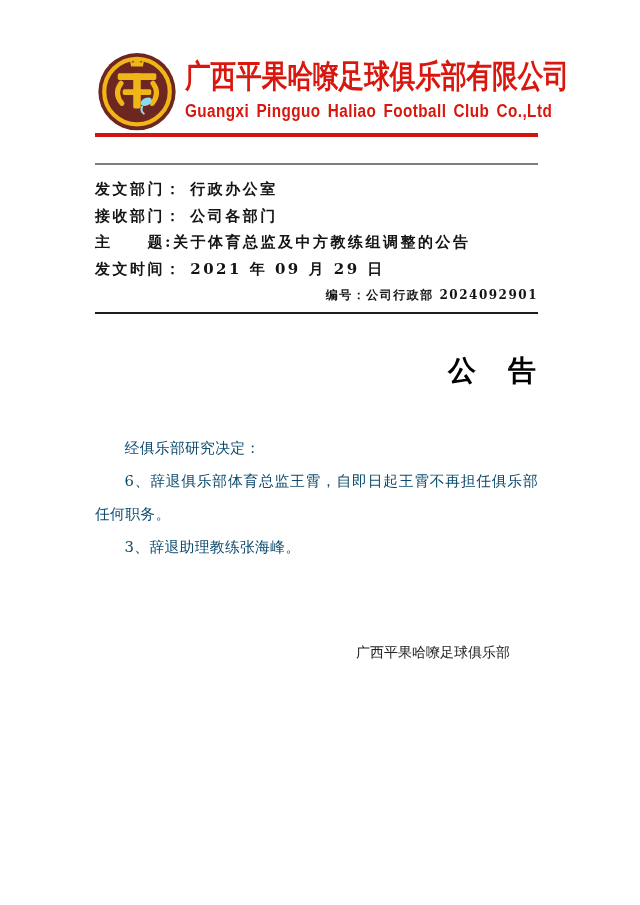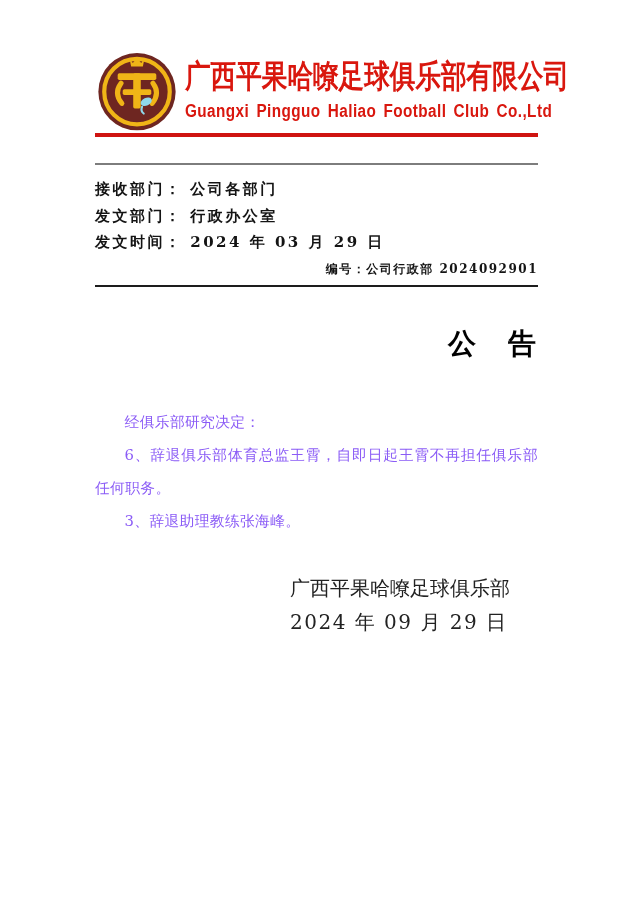--- a/index.html
+++ b/index.html
@@ -36,29 +36,29 @@
   .meta{margin-top:11px;font-weight:bold;font-size:15px;color:#141414;}
   .meta-line{white-space:pre;line-height:26.5px;letter-spacing:2.5px;}
   .doc-number{text-align:right;line-height:26.5px;letter-spacing:1.5px;font-weight:bold;font-size:12px;color:#141414;}
   
   .notice-title{
     margin:40px 0 0 0;text-align:right;color:#000;
     font-family:"DejaVu Sans","Liberation Sans",sans-serif;
     font-weight:bold;font-size:28px;line-height:1.2;letter-spacing:2px;
   }
   .body{
-    margin-top:44px;font-size:14.8px;color:#8b5cf6;line-height:33px;
+    margin-top:44px;font-size:14.8px;color:#0c4a6e;line-height:33px;
     text-align:justify;letter-spacing:0.3px;
   }
   .body p{margin:0;text-indent:2em;}
   .body p.closing{margin-top:33px;}
   
   .signature{
-    margin-top:42px;margin-left:auto;margin-right:28px;width:fit-content;
-    text-align:left;font-size:20px;color:#222;line-height:18px;
+    margin-top:80px;margin-left:auto;margin-right:28px;width:fit-content;
+    text-align:right;font-size:14px;color:#222;line-height:18px;
   }
   .sig-date{margin-top:16px;letter-spacing:1.5px;}
 </style>
 </head>
 <body>
 
 <div class="page">
 
   <header class="letterhead">
     <div class="logo">
@@ -83,34 +83,34 @@
     <div class="titles">
       <div class="title-zh">广西平果哈嘹足球俱乐部有限公司</div>
       <div class="title-en">Guangxi Pingguo Haliao Football Club Co.,Ltd</div>
     </div>
   </header>
 
   <div class="rule-red"></div>
   <div class="rule-gray"></div>
 
   <section class="meta">
+    <div class="meta-line">发文部门： 行政办公室</div>
     <div class="meta-line">接收部门： 公司各部门</div>
-    <div class="meta-line">发文部门： 行政办公室</div>
-    <div class="meta-line">发文时间： 2024 年 03 月 29 日</div>
+    <div class="meta-line">主　　题:关于体育总监及中方教练组调整的公告</div>
+    <div class="meta-line">发文时间： 2021 年 09 月 29 日</div>
     <div class="doc-number">编号：公司行政部 2024092901</div>
   </section>
 
   <div class="rule-black"></div>
 
   <h1 class="notice-title">公　告</h1>
 
   <section class="body">
     <p class="opening">经俱乐部研究决定：</p>
     <p>6、辞退俱乐部体育总监王霄，自即日起王霄不再担任俱乐部任何职务。</p>
     <p>3、辞退助理教练张海峰。</p>
   </section>
 
   <footer class="signature">
     <div class="sig-org">广西平果哈嘹足球俱乐部</div>
-    <div class="sig-date">2024 年 09 月 29 日</div>
   </footer>
 
 </div>
 
 </body></html>

